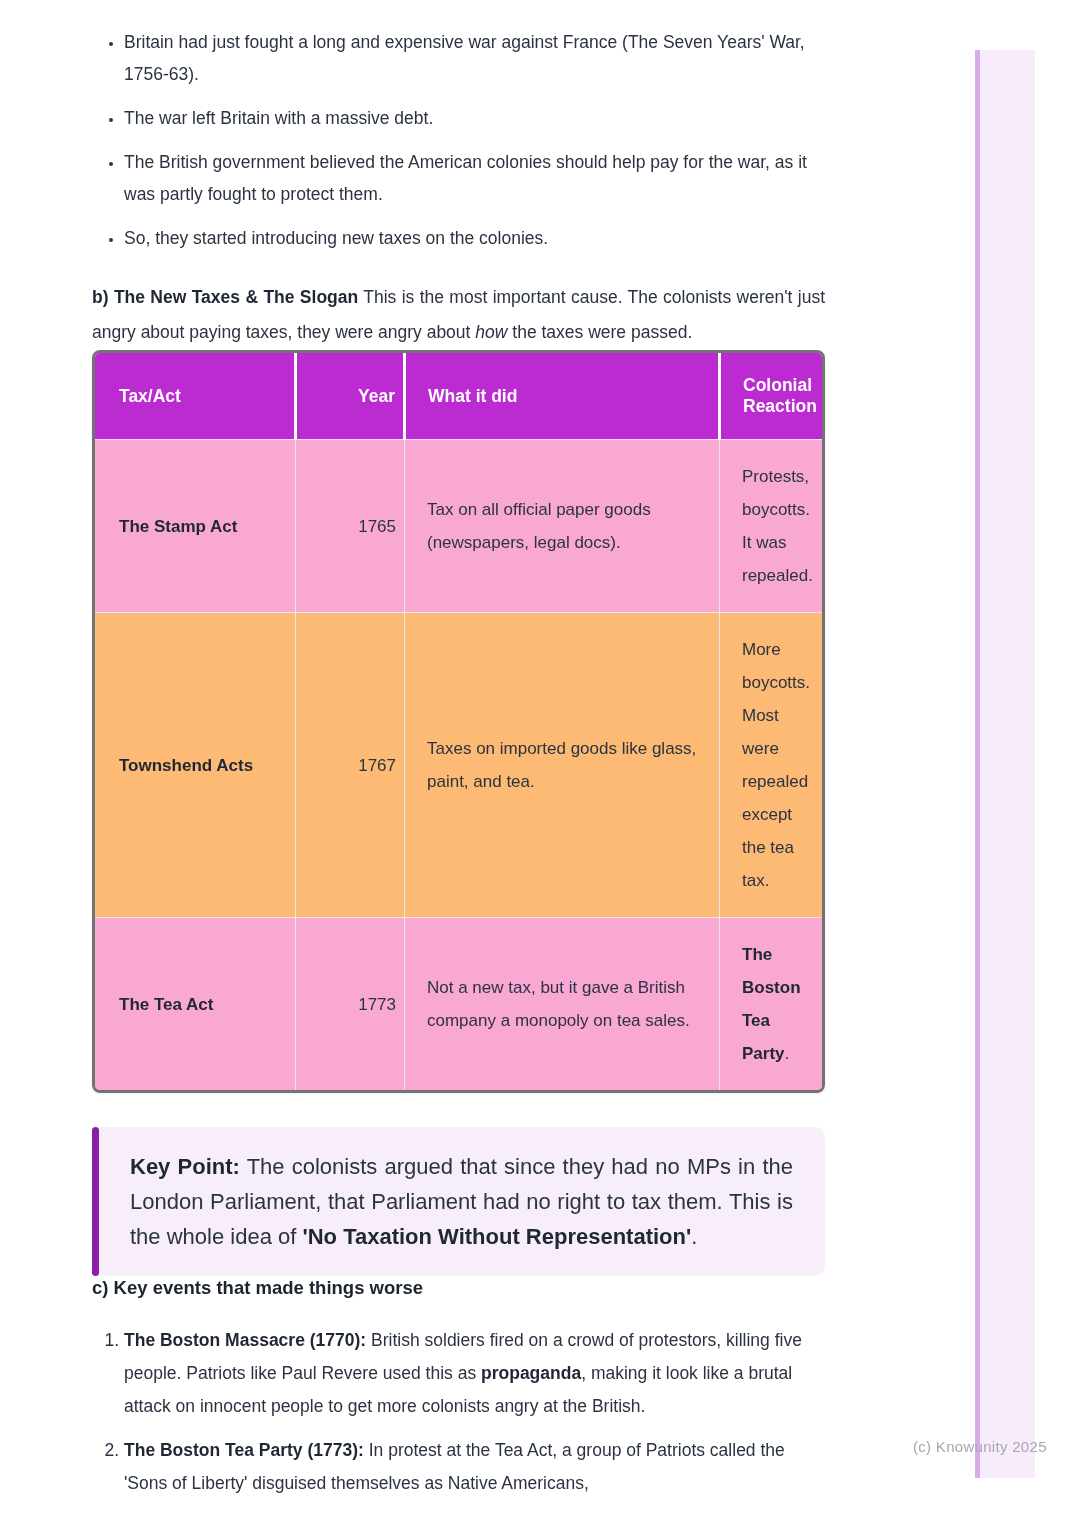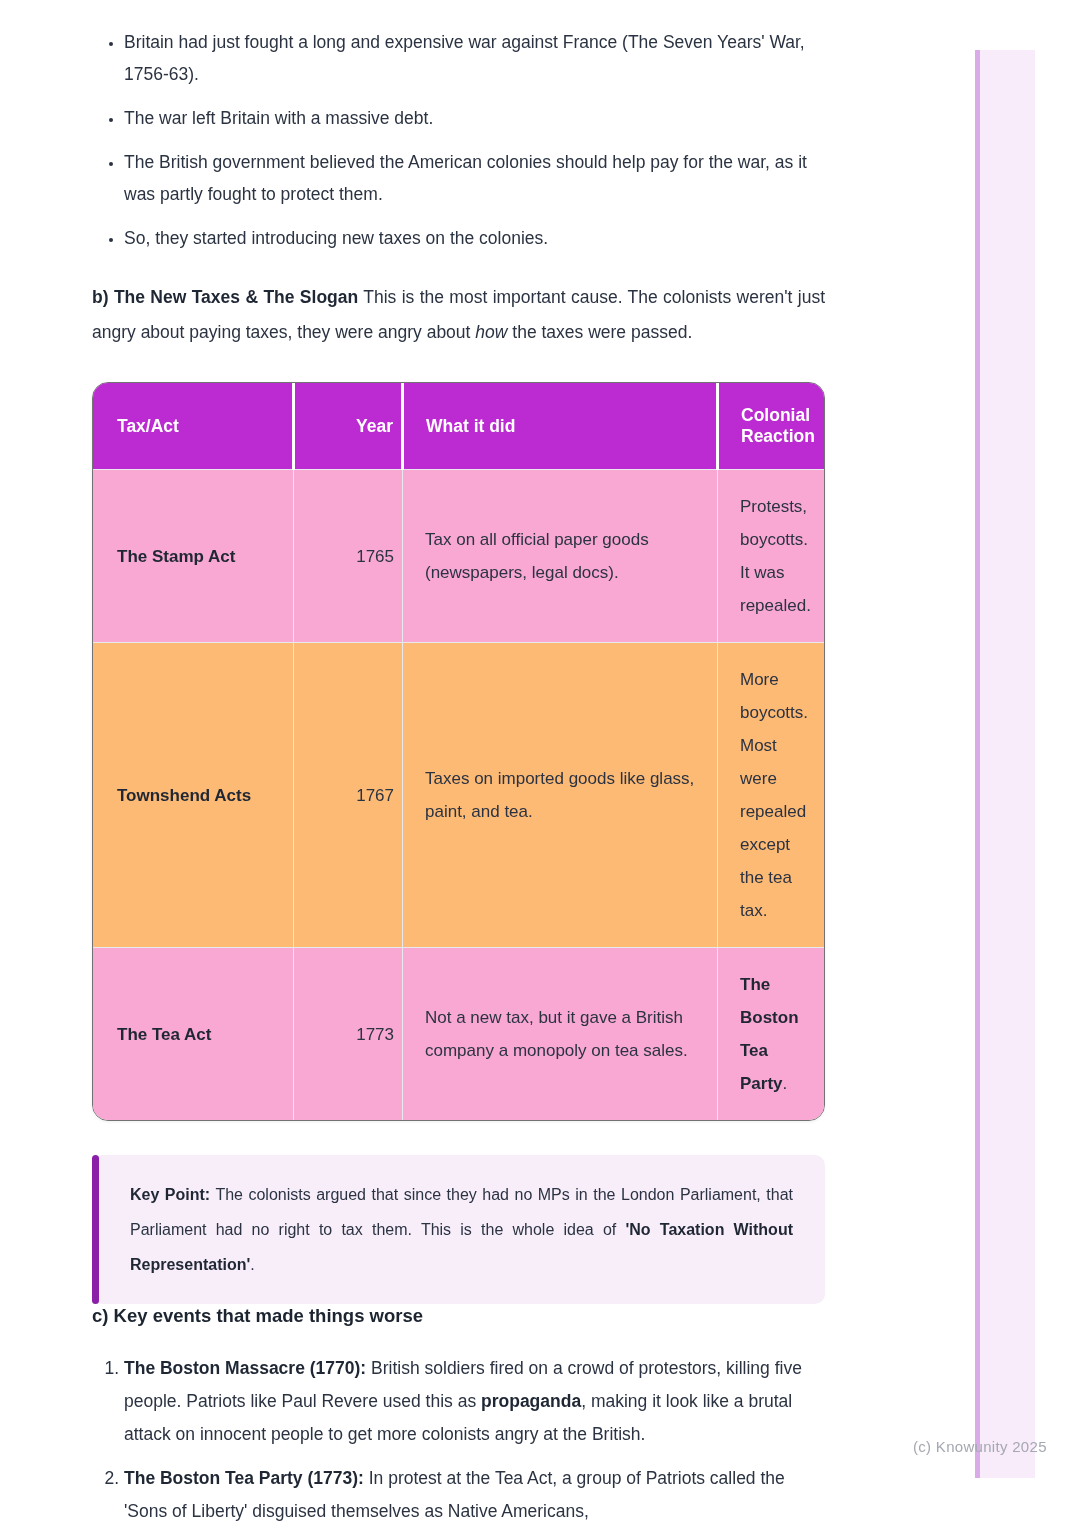--- a/index.html
+++ b/index.html
@@ -58,24 +58,23 @@
     margin:26px 0 0 0;
     font-size:17.5px; line-height:35px;
     text-align:justify;
     color:#2b3342;
   }
   p.para strong, .callout strong, ol.events strong, td strong {
     font-weight:bold; color:#1f2734;
   }
 
   .table-wrap {
-    margin-top:32px;
-    border-radius:16px;
+    border-radius:8px;
     overflow:hidden;
-    border:1px solid #737373;
+    border:3px solid #737373;
     box-shadow:0 1px 3px rgba(16,24,40,0.07);
   }
   table { width:100%; border-collapse:collapse; table-layout:fixed; }
   thead th {
     background:#bb2bd1; color:#ffffff;
     text-align:left; font-size:17.5px; font-weight:bold;
     padding:22px 22px;
     border-right:3px solid #ffffff;
   }
   thead th:last-child { border-right:none; }
@@ -103,21 +102,21 @@
     padding:22px 32px 22px 38px;
   }
   .callout-bar {
     position:absolute; left:0; top:0;
     width:7px; height:100%;
     border-radius:8px;
     background:#8a1fa8;
   }
   .callout p {
     margin:0;
-    font-size:16px; line-height:35px;
+    font-size:22px; line-height:35px;
     text-align:justify;
     color:#2b3342;
   }
 
   ol.events {
     margin:24px 0 0 0; padding:0 0 0 32px;
     list-style:decimal;
   }
   ol.events li {
     margin-bottom:11px;

